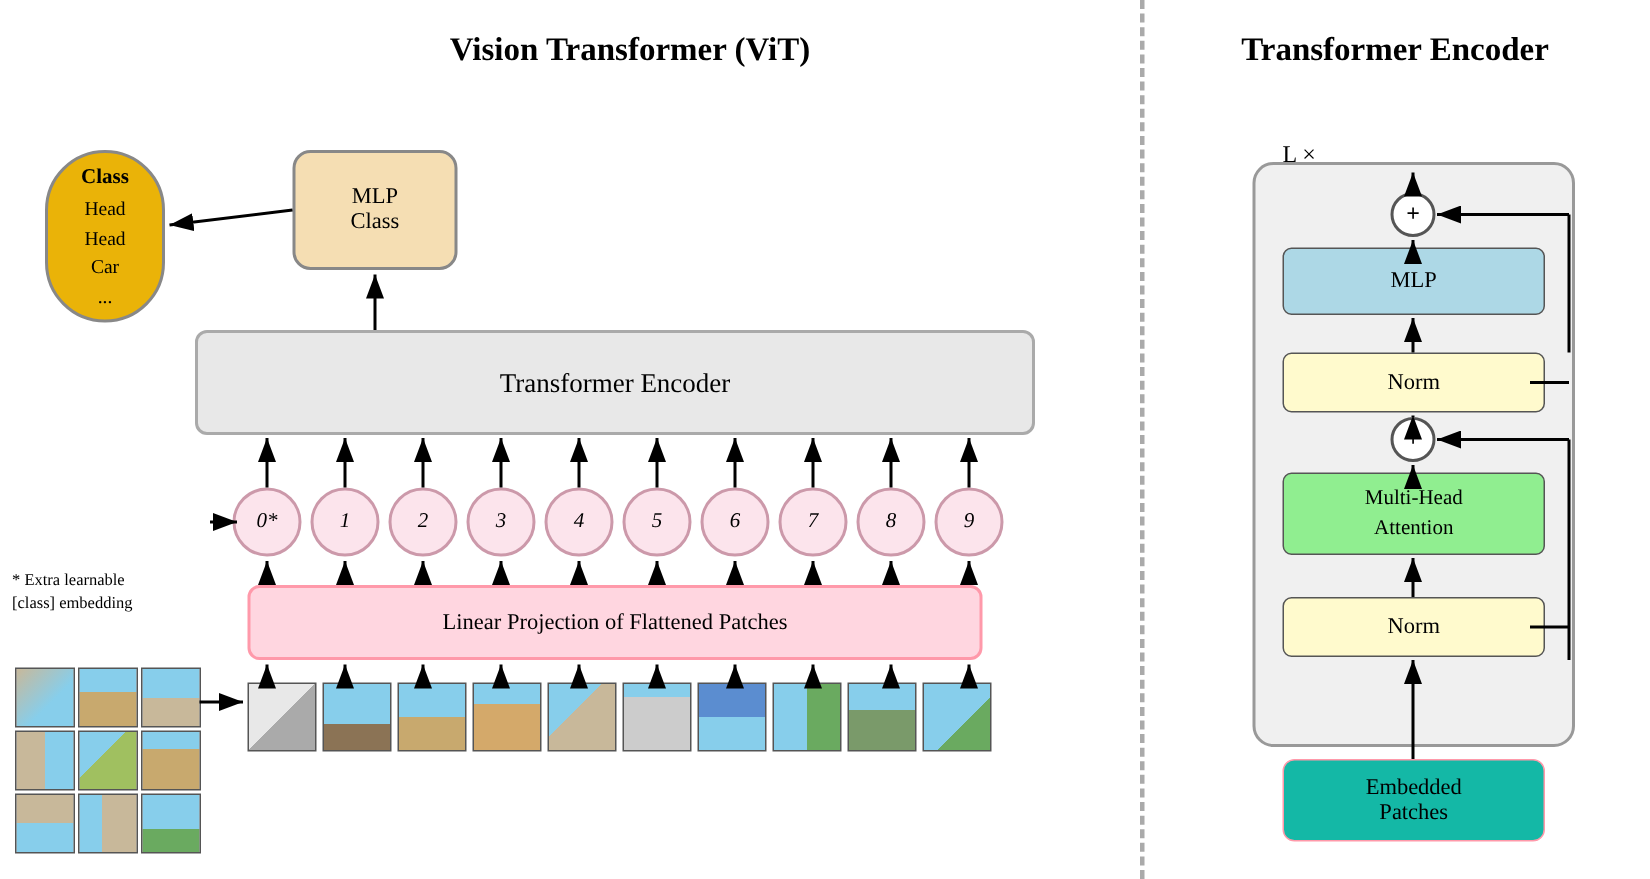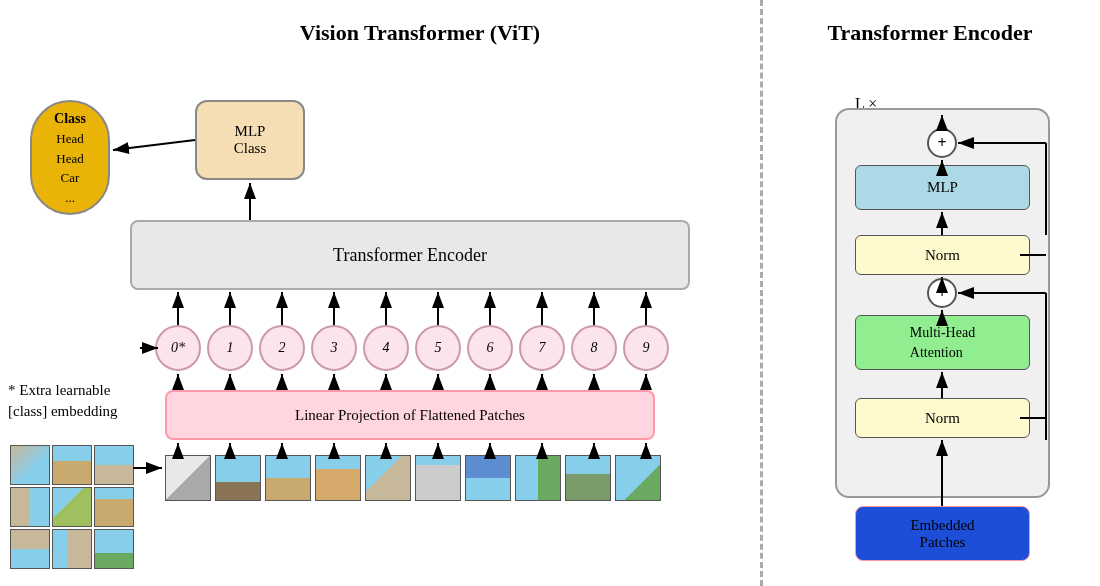--- a/index.html
+++ b/index.html
@@ -144,21 +144,21 @@
       font-weight: bold;
       text-align: center;
       line-height: 1.4;
     }
 
     .extra-label {
       position: absolute;
       left: 8px;
       top: 380px;
       width: 150px;
-      font-size: 15px;
+      font-size: 11px;
       line-height: 1.4;
     }
 
     
     .tokens-row {
       position: absolute;
       left: 155px;
       top: 325px;
       display: flex;
       gap: 6px;
@@ -286,21 +286,21 @@
       top: 315px;
       width: 175px;
       height: 55px;
       border: 1.5px solid #555;
       border-radius: 6px;
       background: #90ee90;
       display: flex;
       align-items: center;
       justify-content: center;
       font-size: 14px;
-      text-align: left;
+      text-align: center;
       line-height: 1.4;
     }
 
     .te-norm2-block {
       position: absolute;
       left: 855px;
       top: 398px;
       width: 175px;
       height: 40px;
       border: 1.5px solid #555;
@@ -327,21 +327,21 @@
 
     
     .embedded-patches-box {
       position: absolute;
       left: 855px;
       top: 506px;
       width: 175px;
       height: 55px;
       border: 1.5px solid #f9a;
       border-radius: 8px;
-      background: #1d4ed8;
+      background: #14b8a6;
       display: flex;
       align-items: center;
       justify-content: center;
       font-size: 15px;
       text-align: center;
     }
 
     
     .arrows-svg {
       position: absolute;

